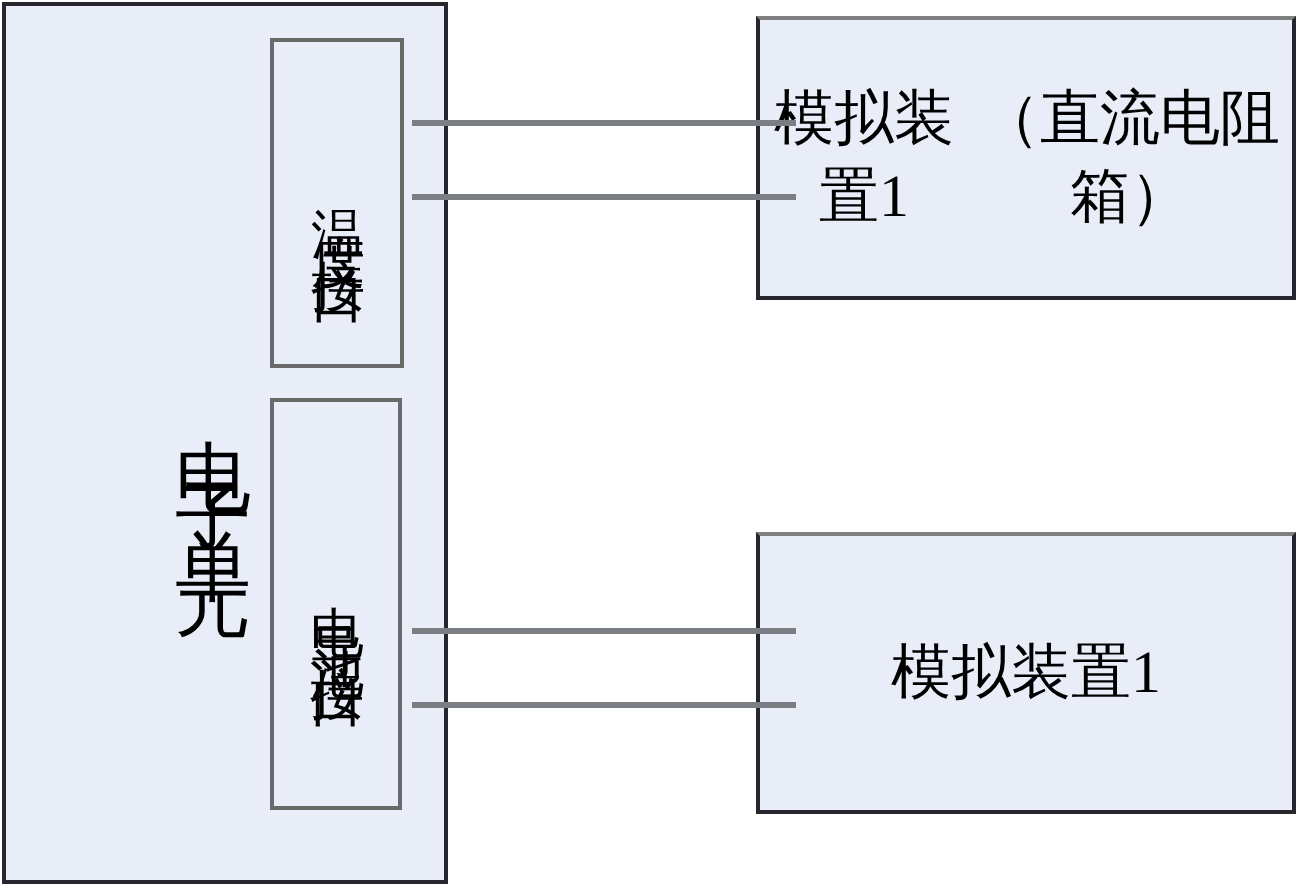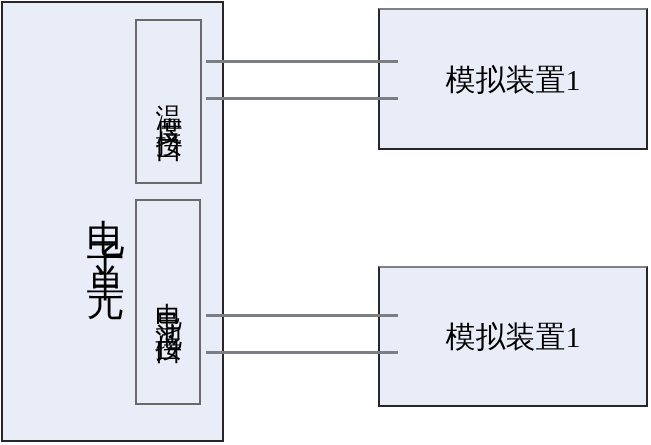--- a/index.html
+++ b/index.html
@@ -91,20 +91,21 @@
   <div class="box inner-box inner-box-1">
     <div class="vtext iface-label-1">温度接口</div>
   </div>
 
   <div class="box inner-box inner-box-2">
     <div class="vtext iface-label-2">电导池接口</div>
   </div>
 
   <div class="box device-box device-box-1">
     <div class="device-line">模拟装置1</div>
+    <div class="device-line">（直流电阻箱）</div>
   </div>
 
   <div class="box device-box device-box-2">
     <div class="device-line">模拟装置1</div>
   </div>
 
   <div class="wire wire-1"></div>
   <div class="wire wire-2"></div>
   <div class="wire wire-3"></div>
   <div class="wire wire-4"></div>

